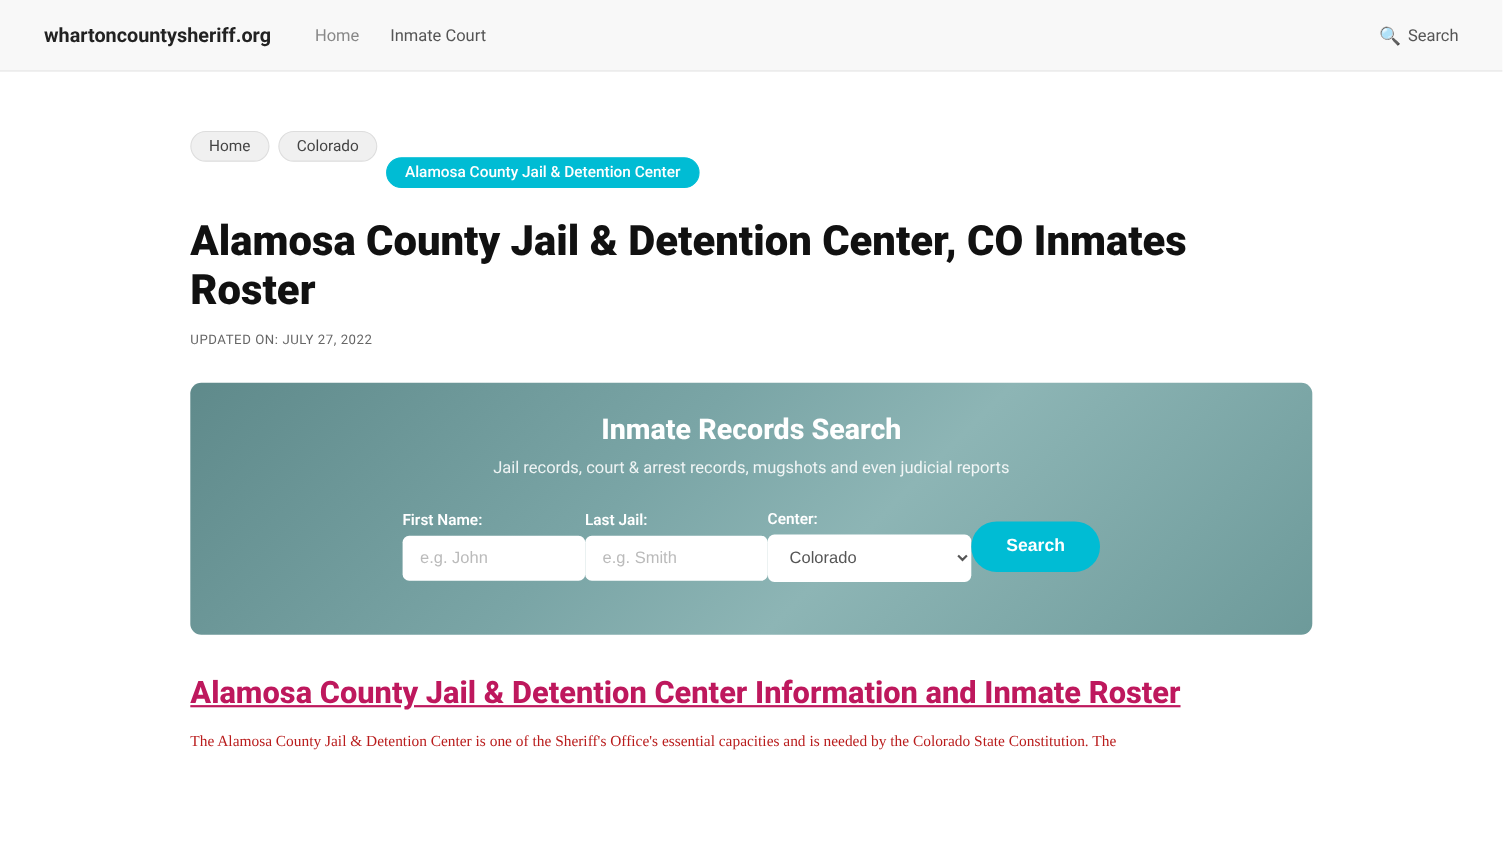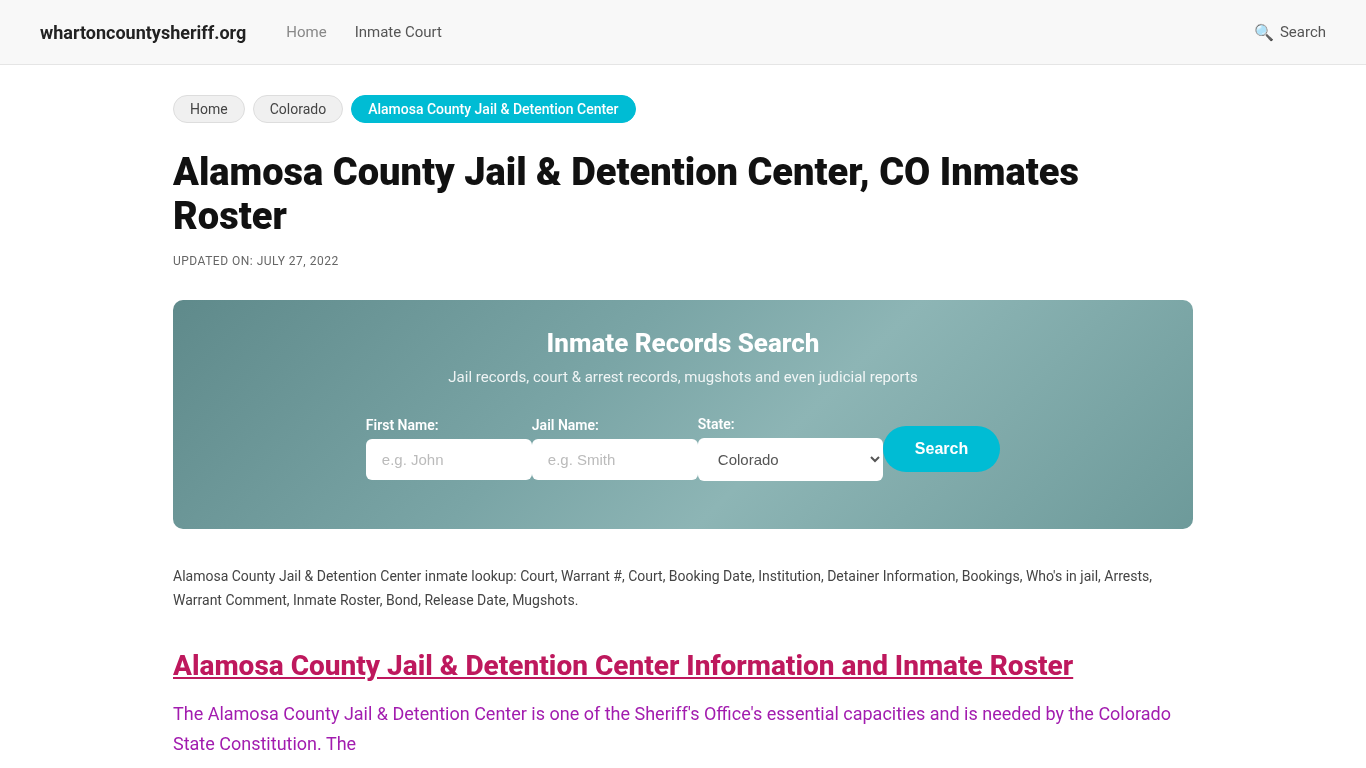--- a/index.html
+++ b/index.html
@@ -74,20 +74,21 @@
       font-size: 14px;
       color: #444;
       cursor: pointer;
       text-decoration: none;
     }
     .breadcrumb-item.current {
       background: #00bcd4;
       border-color: #00bcd4;
       color: #fff;
       font-weight: 500;
+      margin-top: 48px;
     }
 
     
     .page-title {
       font-size: 38px;
       font-weight: 900;
       color: #111;
       line-height: 1.15;
       margin-bottom: 16px;
     }
@@ -189,23 +190,24 @@
     .section-heading {
       font-size: 28px;
       font-weight: 800;
       color: #be185d;
       margin-bottom: 16px;
       line-height: 1.2;
       text-decoration: underline;
     }
 
     .section-body {
-      font-size: 18px;
-      color: #a21caf;
+      font-size: 14px;
+      color: #b91c1c;
       line-height: 1.7;
+      font-family: Liberation Serif, serif;
     }
   </style>
 </head>
 <body>
 
 <header class="header">
   <a class="site-title">whartoncountysheriff.org</a>
   <nav class="nav-links">
     <a class="nav-link">Home</a>
     <a class="nav-link active">Inmate Court</a>
@@ -230,29 +232,28 @@
   <div class="search-widget">
     <div class="widget-title">Inmate Records Search</div>
     <div class="widget-subtitle">Jail records, court &amp; arrest records, mugshots and even judicial reports</div>
 
     <div class="search-form">
       <div class="form-group">
         <label class="form-label">First Name:</label>
         <input class="form-input" type="text" placeholder="e.g. John" style="">
       </div>
       <div class="form-group">
-        <label class="form-label">Jail Name:</label>
+        <label class="form-label">Last Jail:</label>
         <input class="form-input" type="text" placeholder="e.g. Smith" style="">
       </div>
       <div class="form-group">
-        <label class="form-label">State:</label>
+        <label class="form-label">Center:</label>
         <select class="form-select" id="state-select"><option value="Alabama">Alabama</option><option value="Alaska">Alaska</option><option value="Arizona">Arizona</option><option value="Arkansas">Arkansas</option><option value="California">California</option><option value="Colorado" selected="">Colorado</option><option value="Connecticut">Connecticut</option><option value="Delaware">Delaware</option><option value="Florida">Florida</option><option value="Georgia">Georgia</option><option value="Hawaii">Hawaii</option><option value="Idaho">Idaho</option><option value="Illinois">Illinois</option><option value="Indiana">Indiana</option><option value="Iowa">Iowa</option><option value="Kansas">Kansas</option><option value="Kentucky">Kentucky</option><option value="Louisiana">Louisiana</option><option value="Maine">Maine</option><option value="Maryland">Maryland</option><option value="Massachusetts">Massachusetts</option><option value="Michigan">Michigan</option><option value="Minnesota">Minnesota</option><option value="Mississippi">Mississippi</option><option value="Missouri">Missouri</option><option value="Montana">Montana</option><option value="Nebraska">Nebraska</option><option value="Nevada">Nevada</option><option value="New Hampshire">New Hampshire</option><option value="New Jersey">New Jersey</option><option value="New Mexico">New Mexico</option><option value="New York">New York</option><option value="North Carolina">North Carolina</option><option value="North Dakota">North Dakota</option><option value="Ohio">Ohio</option><option value="Oklahoma">Oklahoma</option><option value="Oregon">Oregon</option><option value="Pennsylvania">Pennsylvania</option><option value="Rhode Island">Rhode Island</option><option value="South Carolina">South Carolina</option><option value="South Dakota">South Dakota</option><option value="Tennessee">Tennessee</option><option value="Texas">Texas</option><option value="Utah">Utah</option><option value="Vermont">Vermont</option><option value="Virginia">Virginia</option><option value="Washington">Washington</option><option value="West Virginia">West Virginia</option><option value="Wisconsin">Wisconsin</option><option value="Wyoming">Wyoming</option></select>
       </div>
       <button class="search-btn">Search</button>
     </div>
   </div>
 
-  <p class="description-text">Alamosa County Jail &amp; Detention Center inmate lookup: Court, Warrant #, Court, Booking Date, Institution, Detainer Information, Bookings, Who's in jail, Arrests, Warrant Comment, Inmate Roster, Bond, Release Date, Mugshots.</p>
 
   <h2 class="section-heading">Alamosa County Jail &amp; Detention Center Information and Inmate Roster</h2>
   <p class="section-body">The Alamosa County Jail &amp; Detention Center is one of the Sheriff's Office's essential capacities and is needed by the Colorado State Constitution. The</p>
 
 </main>
 
 </body></html>

